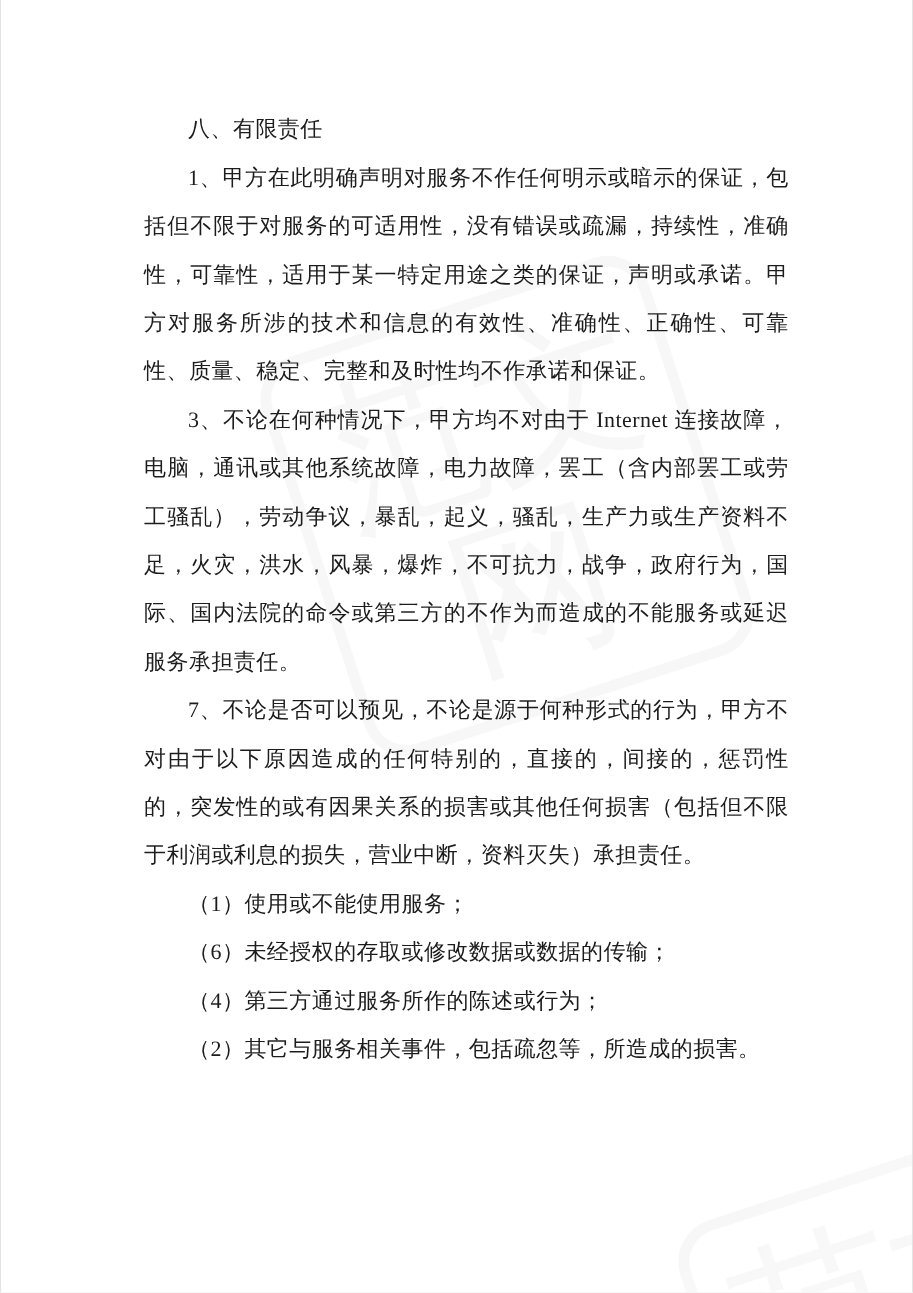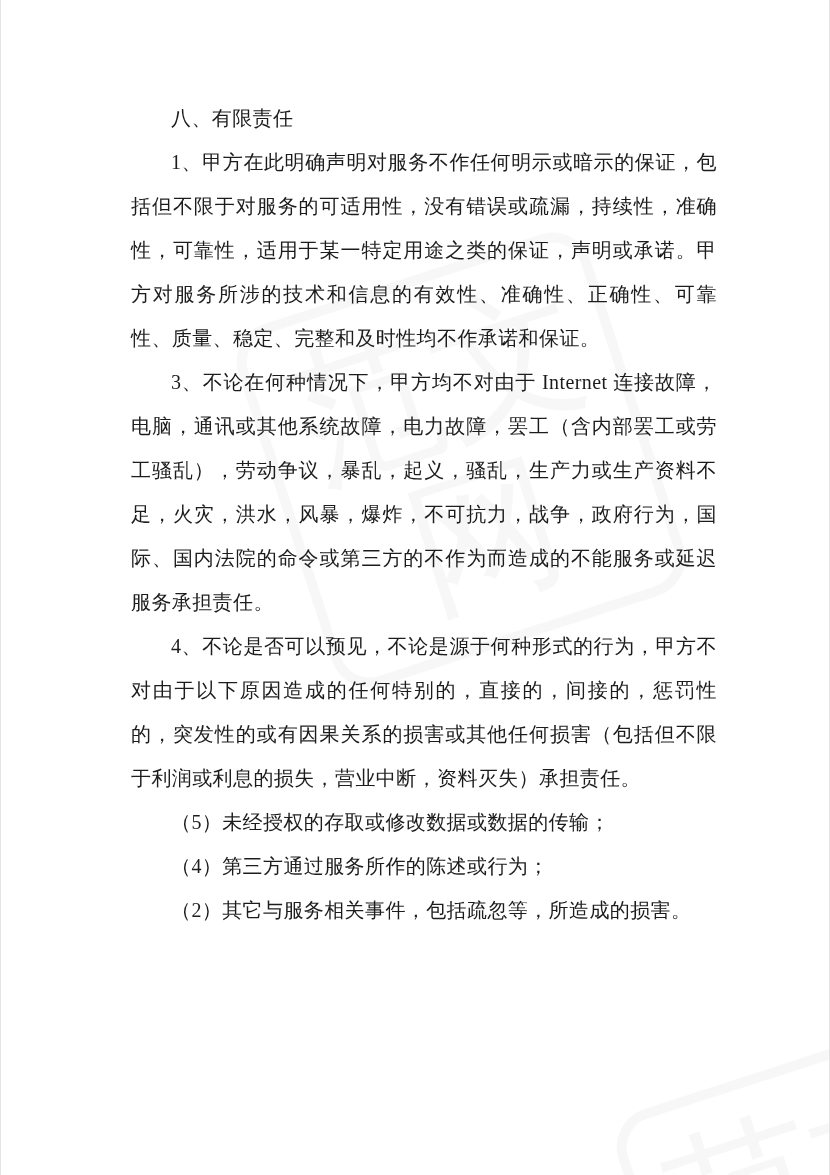--- a/index.html
+++ b/index.html
@@ -79,19 +79,20 @@
 <div class="page">
 
   <div class="watermark wm-center">范文网</div>
 
   <div class="watermark wm-corner">范文网</div>
 
   <div class="content">
     <p class="heading">八、有限责任</p>
     <p>1、甲方在此明确声明对服务不作任何明示或暗示的保证，包括但不限于对服务的可适用性，没有错误或疏漏，持续性，准确性，可靠性，适用于某一特定用途之类的保证，声明或承诺。甲方对服务所涉的技术和信息的有效性、准确性、正确性、可靠性、质量、稳定、完整和及时性均不作承诺和保证。</p>
     <p>3、不论在何种情况下，甲方均不对由于 Internet 连接故障，电脑，通讯或其他系统故障，电力故障，罢工（含内部罢工或劳工骚乱），劳动争议，暴乱，起义，骚乱，生产力或生产资料不足，火灾，洪水，风暴，爆炸，不可抗力，战争，政府行为，国际、国内法院的命令或第三方的不作为而造成的不能服务或延迟服务承担责任。</p>
-    <p>4、不论是否可以预见，不论是源于何种形式的行为，甲方不对由于以下原因造成的任何特别的，直接的，间接的，惩罚性的，突发性的或有因果关系的损害或其他任何损害（包括但不限于利润或利息的损失，营业中断，资料灭失）承担责任。</p>
-    <p>（5）未经授权的存取或修改数据或数据的传输；</p>
+    <p>7、不论是否可以预见，不论是源于何种形式的行为，甲方不对由于以下原因造成的任何特别的，直接的，间接的，惩罚性的，突发性的或有因果关系的损害或其他任何损害（包括但不限于利润或利息的损失，营业中断，资料灭失）承担责任。</p>
+    <p>（1）使用或不能使用服务；</p>
+    <p>（6）未经授权的存取或修改数据或数据的传输；</p>
     <p>（4）第三方通过服务所作的陈述或行为；</p>
     <p>（2）其它与服务相关事件，包括疏忽等，所造成的损害。</p>
   </div>
 
 </div>
 
 </body></html>

